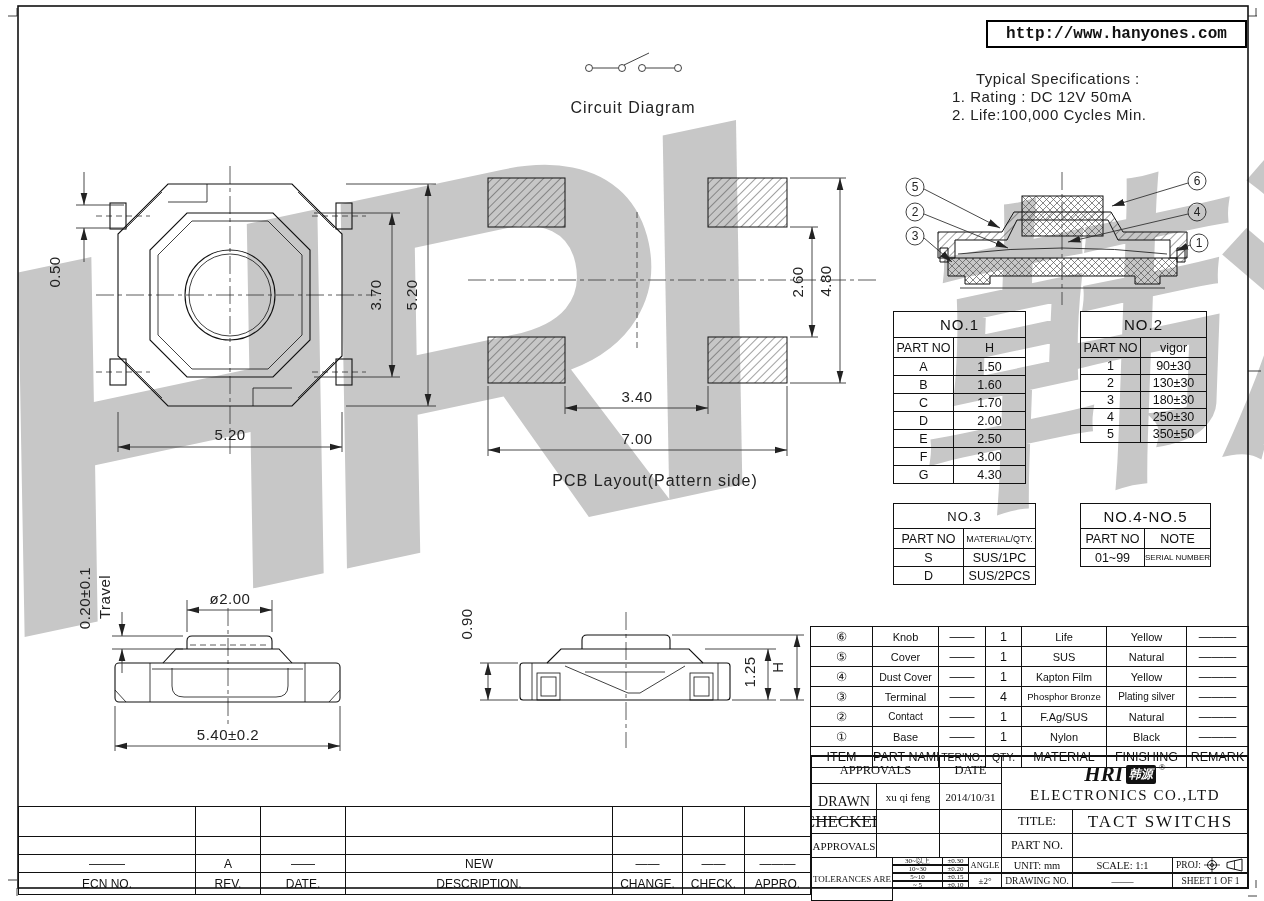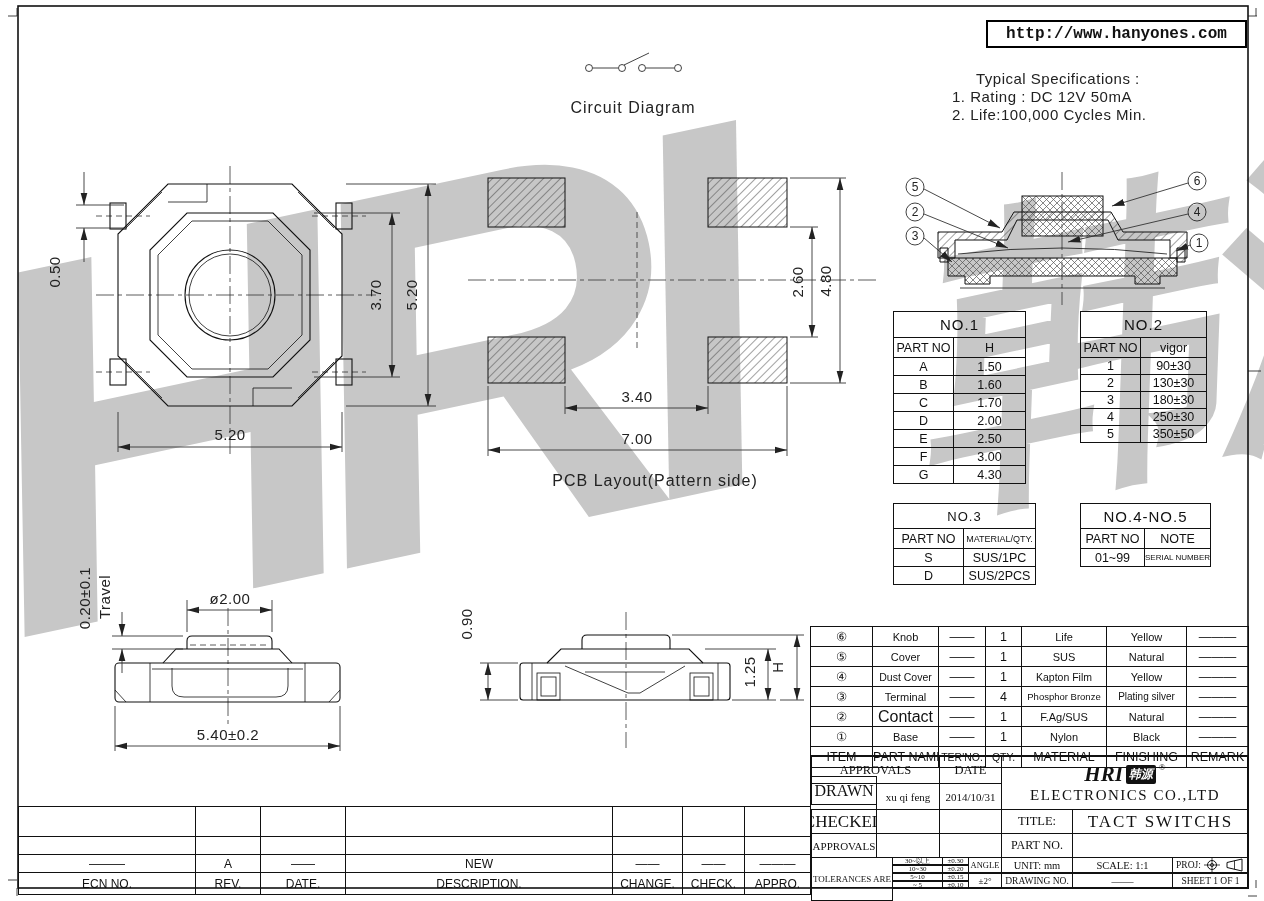--- a/index.html
+++ b/index.html
@@ -401,21 +401,21 @@
       <td class="circ">③</td>
       <td style="font-size:11px">Terminal</td>
       <td>——</td>
       <td>4</td>
       <td style="font-size:9.5px">Phosphor Bronze</td>
       <td style="font-size:10px">Plating silver</td>
       <td>———</td>
         </tr>
     <tr>
       <td class="circ">②</td>
-      <td style="font-size:16px">Contact</td>
+      <td style="font-size:10px">Contact</td>
       <td>——</td>
       <td>1</td>
       <td style="font-size:11px">F.Ag/SUS</td>
       <td style="font-size:11px">Natural</td>
       <td>———</td>
         </tr>
     <tr>
       <td class="circ">①</td>
       <td style="font-size:11px">Base</td>
       <td>——</td>
@@ -440,21 +440,21 @@
     <div class="tbc" style="left:0;top:0;width:129px;height:28px;font-size:12.5px">APPROVALS</div>
     <div class="tbc" style="left:128px;top:0;width:63px;height:28px;font-size:12.5px">DATE</div>
     <div class="tbc" style="left:190px;top:0;width:248px;height:54px;flex-direction:column">
       <div class="logo-row">
         <span class="logo-hri">HRI</span>
         <span class="logo-cnbox">韩源</span>
         <span class="logo-reg">®</span>
       </div>
       <div class="company">ELECTRONICS CO.,LTD</div>
     </div>
-    <div class="tbc" style="left:0;top:20px;width:66px;height:29px;font-size:16px">DRAWN</div>
+    <div class="tbc" style="left:0;top:27px;width:66px;height:37px;font-size:14px">DRAWN</div>
     <div class="tbc" style="left:65px;top:27px;width:64px;height:27px;font-size:11px">xu qi feng</div>
     <div class="tbc" style="left:128px;top:27px;width:63px;height:27px;font-size:11px">2014/10/31</div>
     <div class="tbc" style="left:0;top:53px;width:66px;height:25px;font-size:17px">CHECKED</div>
     <div class="tbc" style="left:65px;top:53px;width:64px;height:25px"></div>
     <div class="tbc" style="left:128px;top:53px;width:63px;height:25px"></div>
     <div class="tbc" style="left:190px;top:53px;width:72px;height:25px;font-size:12.5px">TITLE:</div>
     <div class="tbc" style="left:261px;top:53px;width:177px;height:25px;font-size:17px;letter-spacing:2px">TACT SWITCHS</div>
     <div class="tbc" style="left:0;top:77px;width:66px;height:25px;font-size:11px">APPROVALS</div>
     <div class="tbc" style="left:65px;top:77px;width:64px;height:25px"></div>
     <div class="tbc" style="left:128px;top:77px;width:63px;height:25px"></div>

